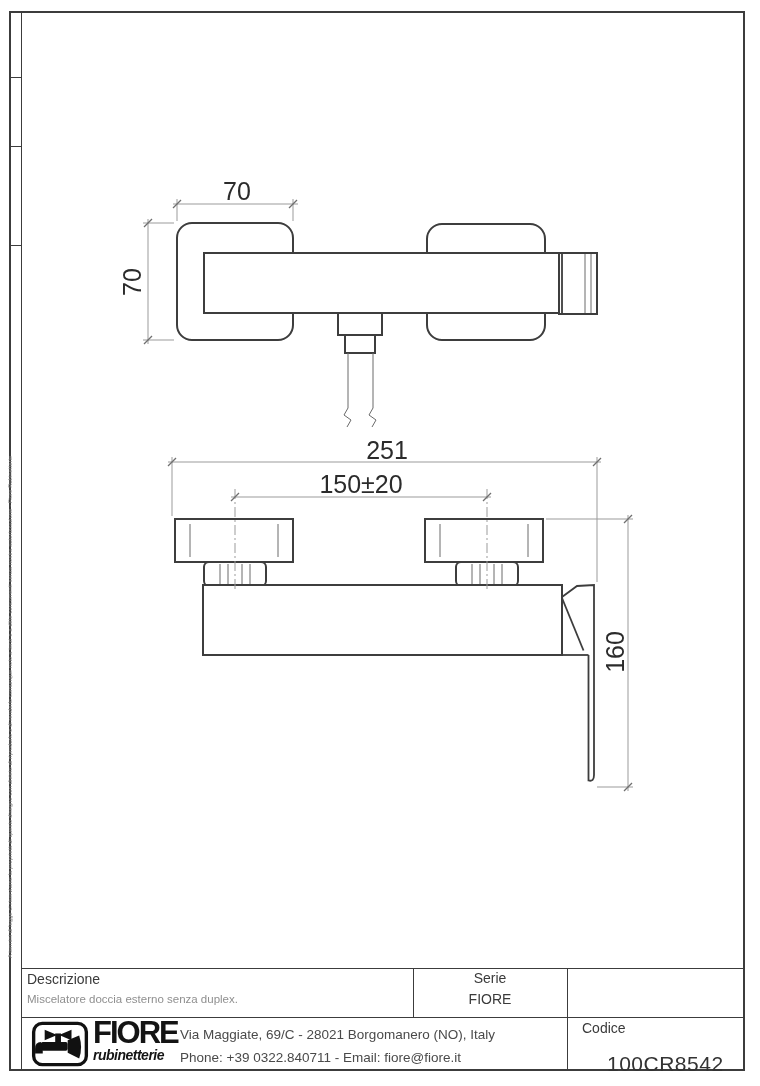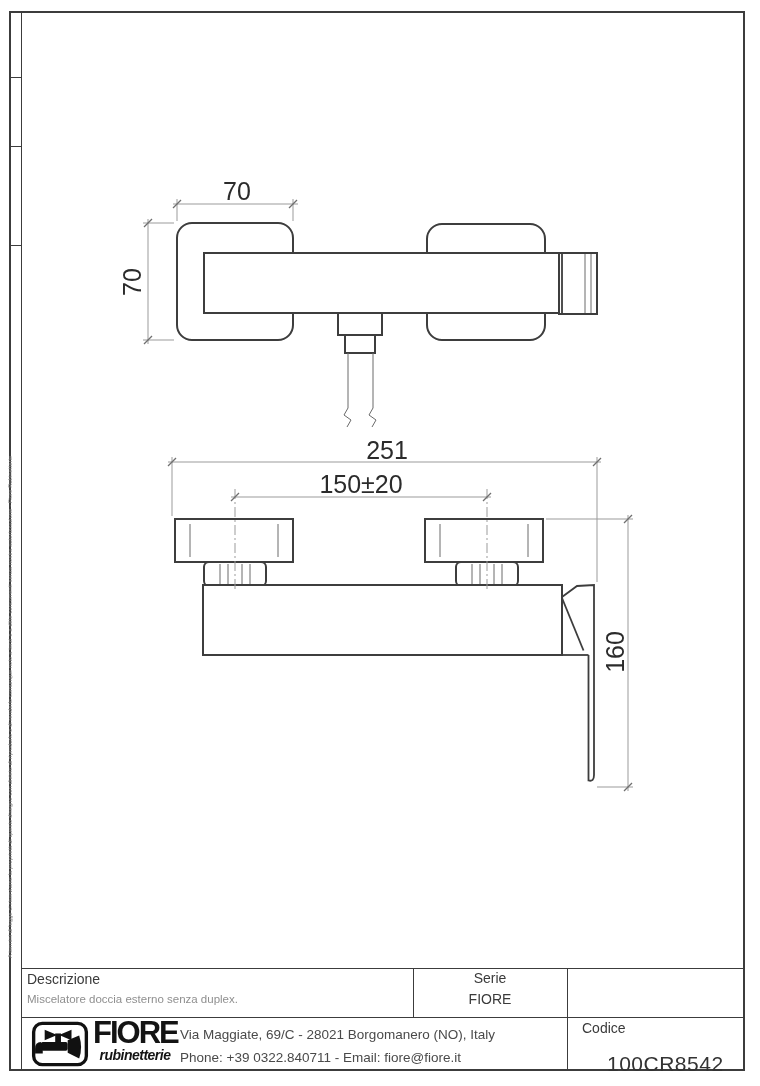--- a/index.html
+++ b/index.html
@@ -49,21 +49,21 @@
   .centered   { transform:translateX(-50%); }
   .code-value { position:absolute; font-size:21px; color:#333; letter-spacing:0.5px; }
   .addr       { position:absolute; font-size:13.5px; color:#4a4a4a; white-space:nowrap; }
   
   .logo-box { position:absolute; left:31px; top:1021px; width:145px; height:46px; }
   .logo-name {
     position:absolute; left:62px; top:-6px; font-size:31px; font-weight:900;
     letter-spacing:-2px; color:#141414; transform:scaleY(1.0);
   }
   .logo-tag {
-    position:absolute; left:62px; top:26px; width:84px; text-align:center;
+    position:absolute; left:62px; top:26px; width:84px; text-align:left;
     font-size:14px; font-weight:bold; font-style:italic; color:#141414; letter-spacing:-0.5px;
   }
 </style>
 </head>
 <body>
 
 <div class="sheet">
 
   <div class="frame"></div>
   <div class="side-strip"></div>

